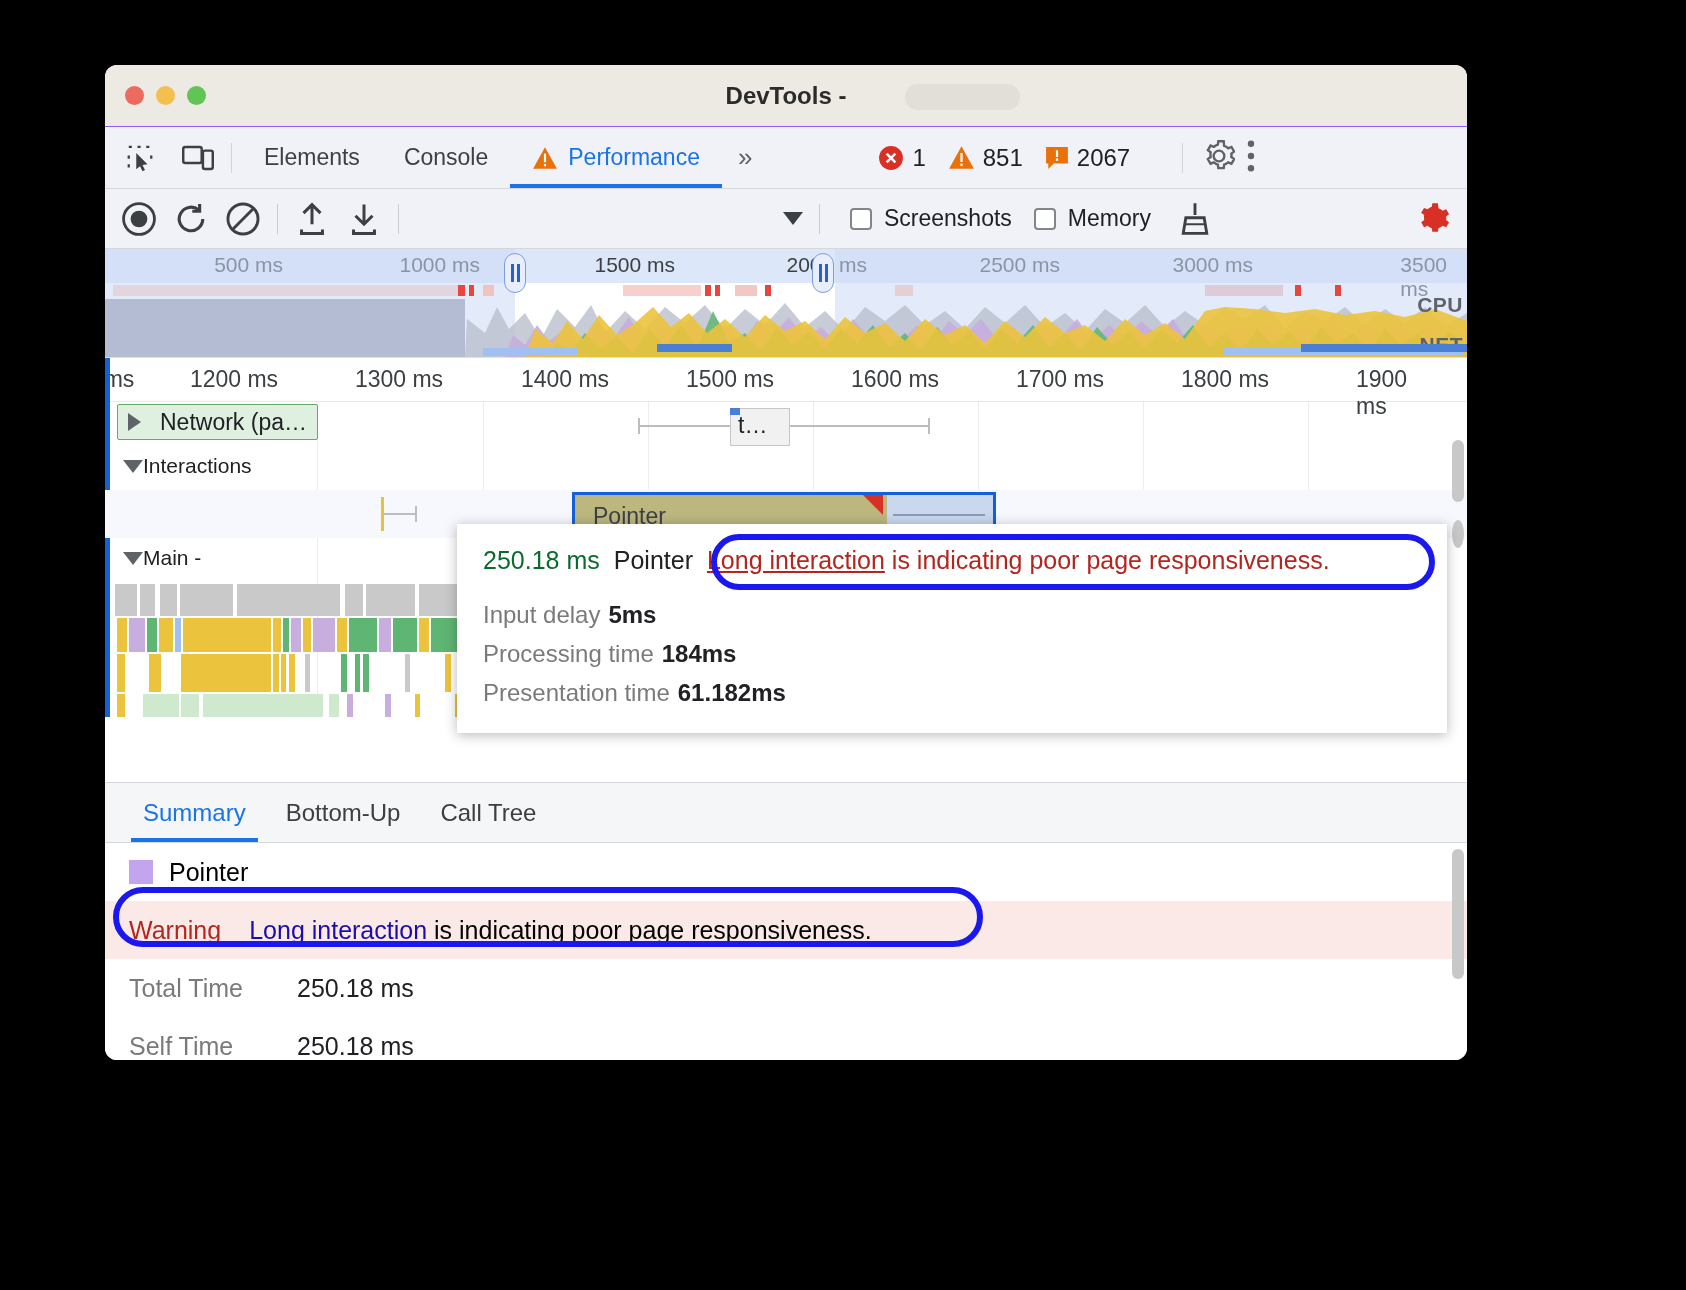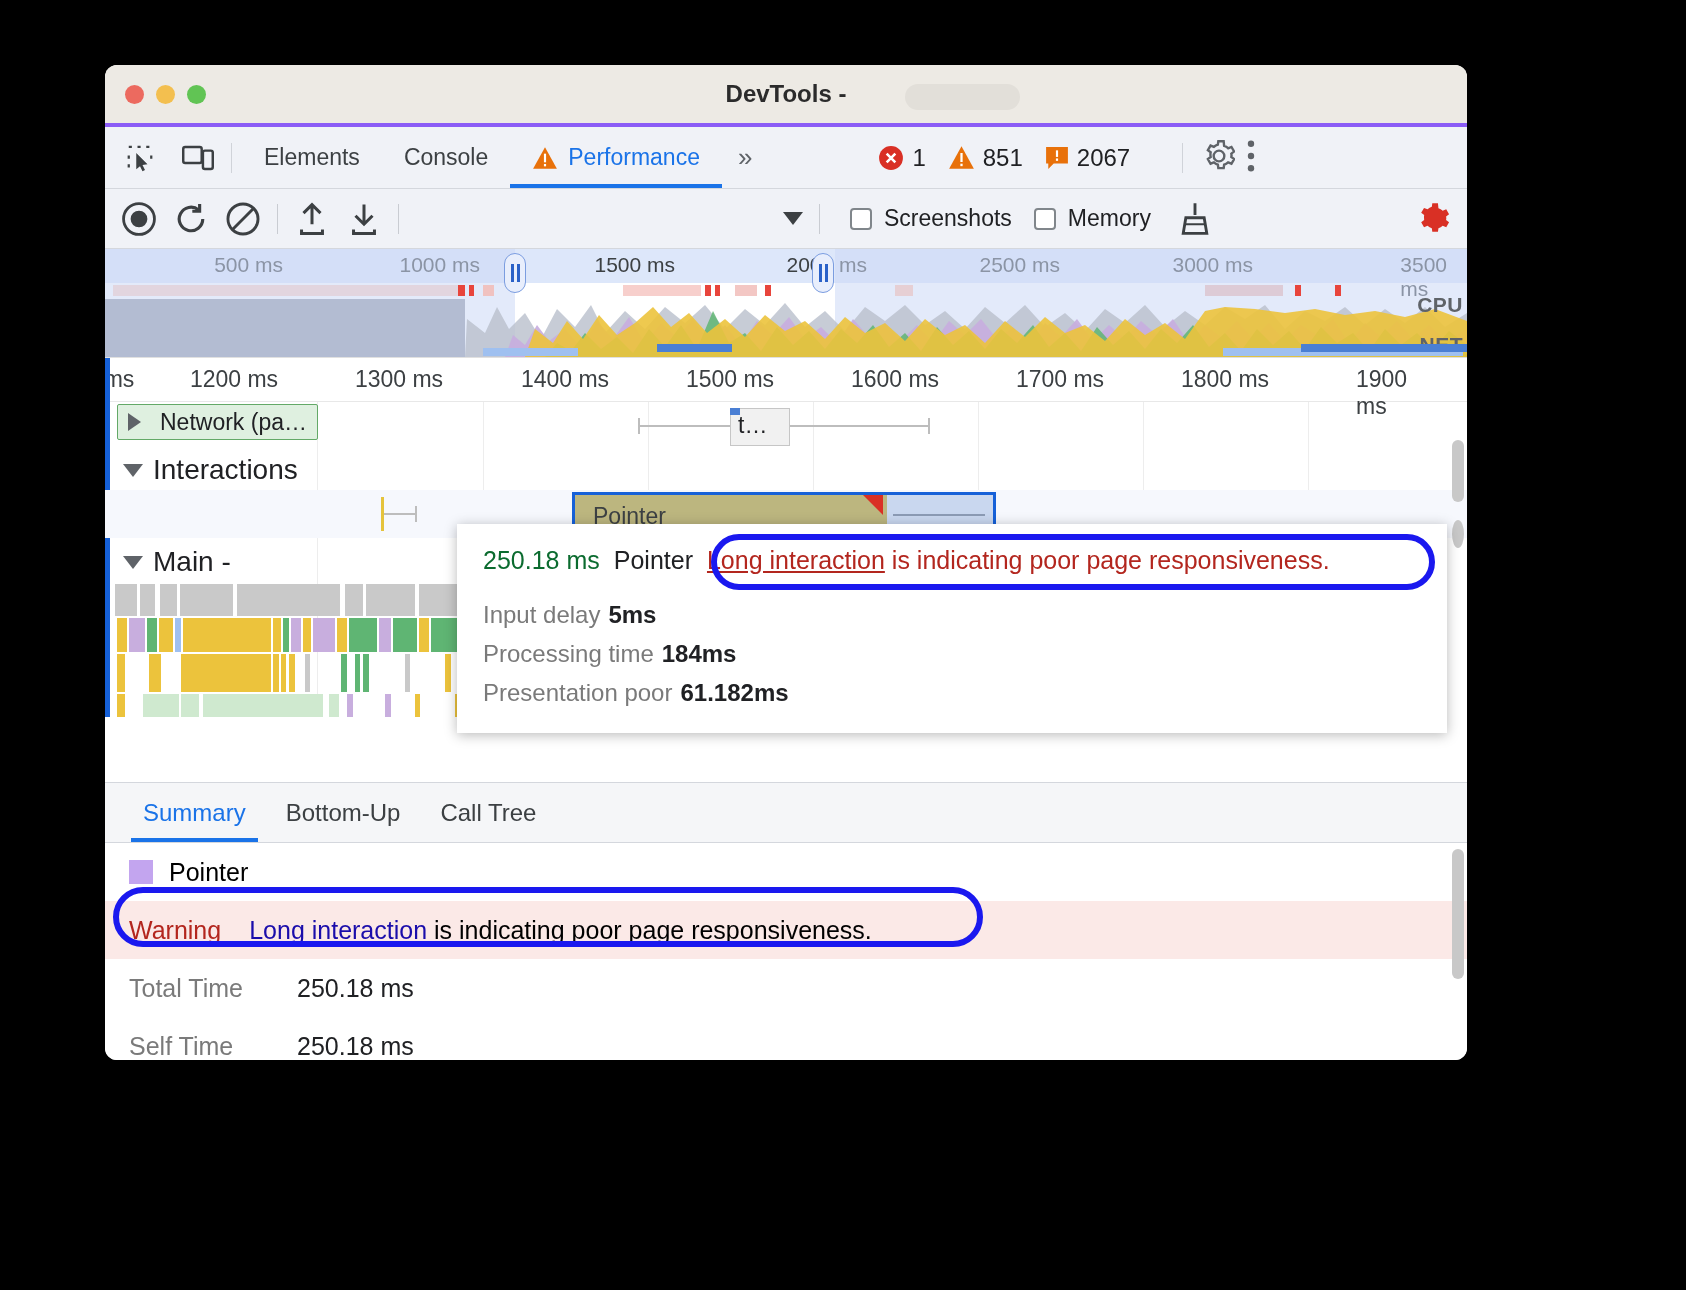--- a/index.html
+++ b/index.html
@@ -14,21 +14,21 @@
     left: 105px; top: 65px;
     width: 1362px; height: 995px;
     background: #fff;
     border-radius: 12px;
     overflow: hidden;
     box-shadow: 0 6px 30px rgba(0,0,0,.5);
   }
   
   .titlebar {
     height: 62px; background: #edeae4;
-    border-bottom: 4px solid #8b5cf6;
+    border-bottom: 1px solid #8b5cf6;
     position: relative;
     display: flex; align-items: center;
   }
   .lights { display: flex; gap: 12px; margin-left: 20px; }
   .light { width: 19px; height: 19px; border-radius: 50%; }
   .l-red { background: #ec6a5f; }
   .l-yellow { background: #f3bf4f; }
   .l-green { background: #61c454; }
   .title-text {
     position: absolute; left: 0; right: 0; text-align: center;
@@ -86,21 +86,21 @@
   .ov-handle i { display:block; width:3px; height:18px; background:#2a61c8; }
   .net-strip { position:absolute; top:34px; left:0; right:0; height:16px; }
   .cpu-area { position:absolute; top:50px; left:0; right:0; bottom:0; }
   .ov-label { position:absolute; right:4px; font-size:21px; font-weight:bold; color:#5f6368; letter-spacing:.5px; }
   
   .tl { position:relative; height:360px; background:#fff; overflow:hidden; border-top:1px solid #e0e0e0; }
   .tl-ruler { position:relative; height:44px; background:#fff; border-bottom:1px solid #e8e8e8; }
   .tl-tick { position:absolute; top:8px; font-size:23px; color:#3c4043; transform:translateX(-50%); }
   .tl-vline { position:absolute; top:44px; bottom:0; width:1px; background:#ededed; }
   .track-row { position:relative; height:42px; }
-  .track-title { position:absolute; left:18px; top:8px; font-size:28px; color:#202124; display:flex; align-items:center; gap:10px; }
+  .track-title { position:absolute; left:18px; top:8px; font-size:21px; color:#202124; display:flex; align-items:center; gap:0; }
   .tri { width:0;height:0;border-top:9px solid transparent;border-bottom:9px solid transparent;border-left:13px solid #5f6368; }
   .tri.open { border-left:10px solid transparent;border-right:10px solid transparent;border-top:13px solid #5f6368; border-bottom:0; }
   .net-chip { position:absolute; left:12px; top:2px; height:36px; background:#dff0e0; border:1px solid #63a967; border-radius:2px; display:flex; align-items:center; padding:0 10px; font-size:23px; color:#202124; gap:19px; }
   .pointer-bar {
     position:absolute; border:3px solid #1560d8; background:#c9d7ef; overflow:hidden;
   }
   .pointer-fill { position:absolute; left:0; top:0; bottom:0; background:#bcb67f; }
   .pointer-label { position:absolute; left:18px; top:8px; font-size:23px; color:#3c4043; }
   .left-rail { position:absolute; left:0; top:0; bottom:0; width:5px; background:#1560d8; }
   
@@ -578,21 +578,21 @@
       </span>
     </div>
     <div class="tt-rows">
       <div class="tt-row">
         <span>Input delay</span><b>5ms</b>
       </div>
       <div class="tt-row">
         <span>Processing time</span><b>184ms</b>
       </div>
       <div class="tt-row">
-        <span>Presentation poor</span><b>61.182ms</b>
+        <span>Presentation time</span><b>61.182ms</b>
       </div>
     </div>
   </div>
 
   <div class="oval" style="left:606px; top:469px; width:724px; height:56px;"></div>
 
   <div class="vscroll" style="top:375px; height:62px;"></div>
   <div class="vscroll" style="top:455px; height:28px; border-radius:50%;"></div>
 
   <div class="bottom">

